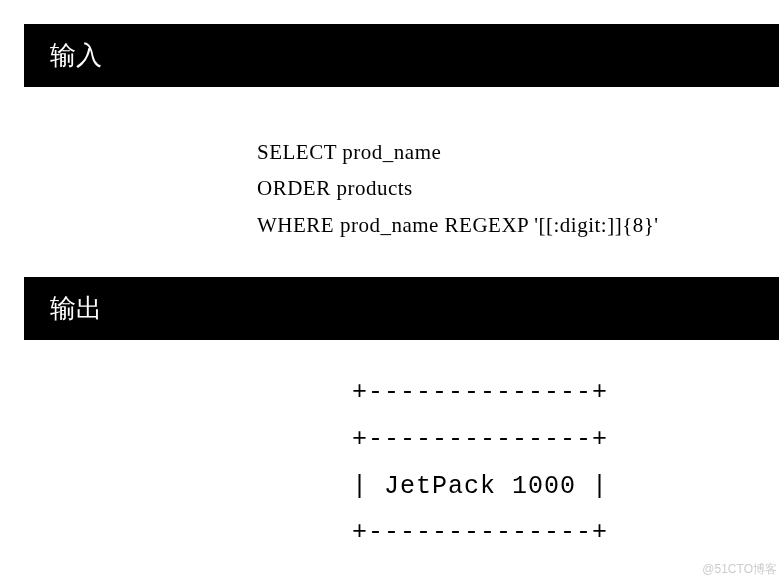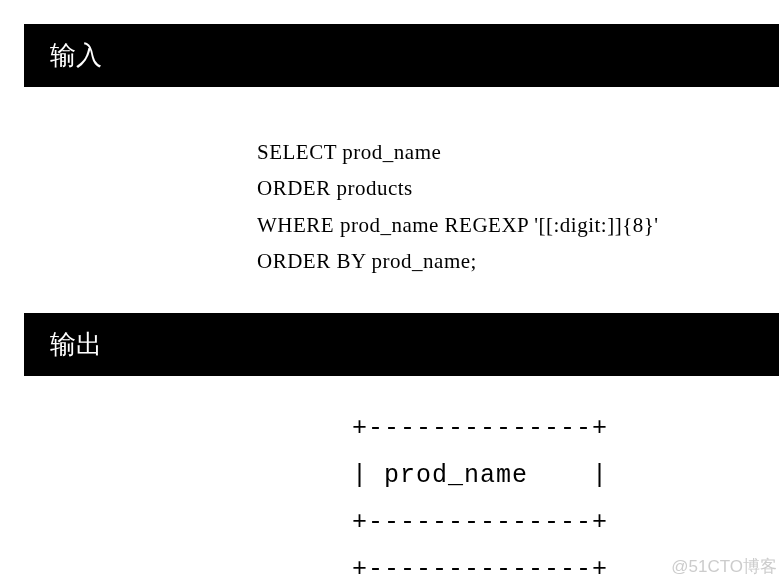--- a/index.html
+++ b/index.html
@@ -40,43 +40,42 @@
       color: #000000;
       letter-spacing: 1px;
     }
     .output-line {
       white-space: pre;
     }
     .watermark {
       position: absolute;
       right: 10px;
       bottom: 8px;
-      font-size: 17px;
+      font-size: 12px;
       color: #cccccc;
       font-family: sans-serif;
     }
   </style>
 </head>
 <body>
 
 <div class="header-bar">
   <span>输入</span>
 </div>
 
 <div class="code-block">
   <div class="code-line">SELECT prod_name</div>
   <div class="code-line">ORDER products</div>
   <div class="code-line">WHERE prod_name REGEXP '[[:digit:]]{8}'</div>
-  <div class="code-line">ORDER BY prod_name;</div>
 </div>
 
 <div class="header-bar">
   <span>输出</span>
 </div>
 
 <div class="output-block">
   <div class="output-line">+--------------+</div>
-  <div class="output-line">| prod_name    |</div>
   <div class="output-line">+--------------+</div>
+  <div class="output-line">| JetPack 1000 |</div>
   <div class="output-line">+--------------+</div>
 </div>
 
 <div class="watermark">@51CTO博客</div>
 
 </body></html>

